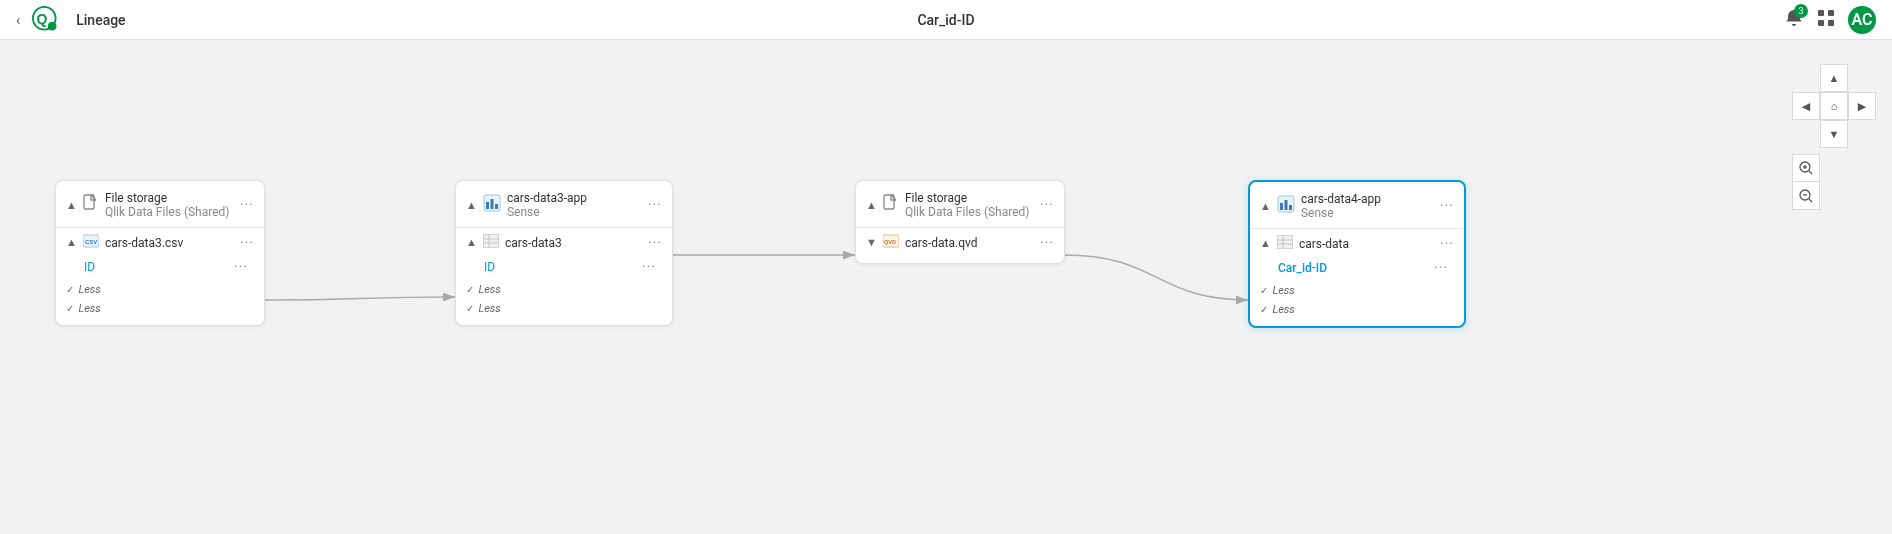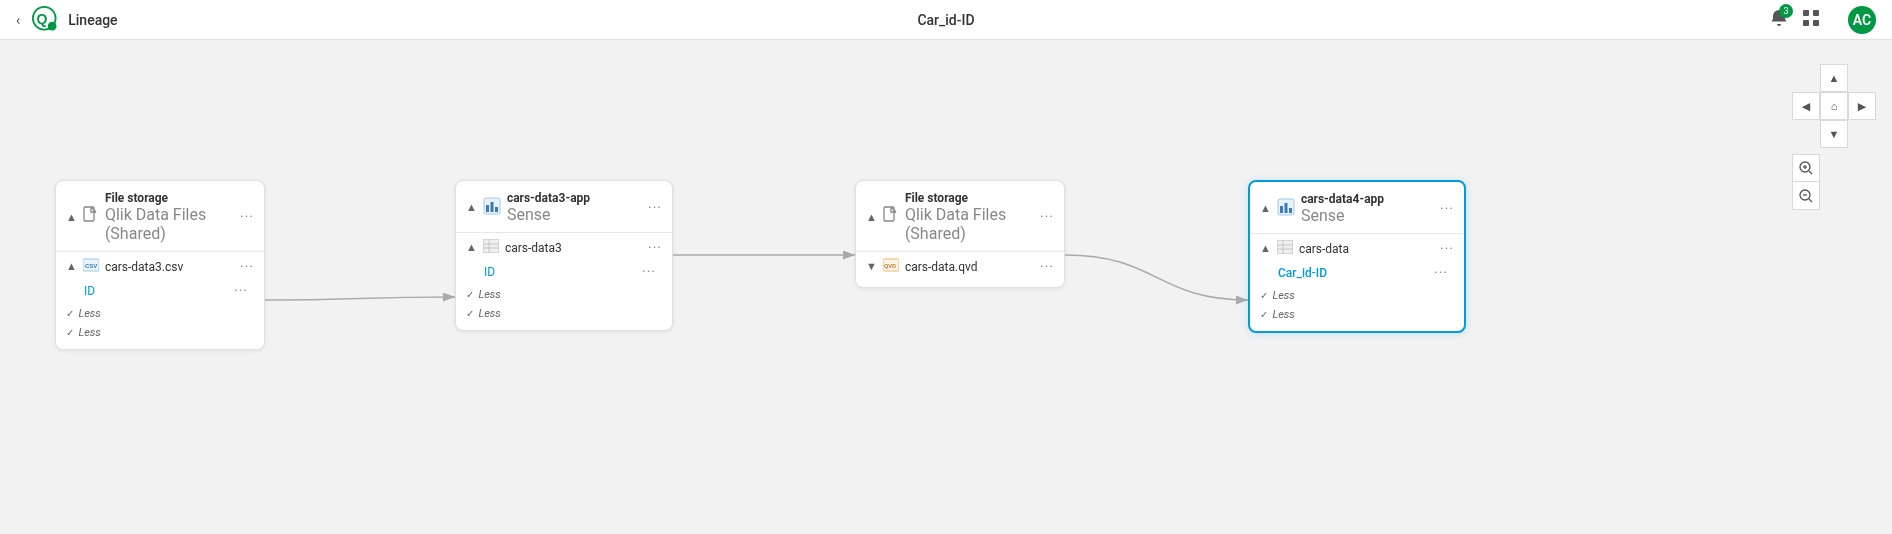--- a/index.html
+++ b/index.html
@@ -76,31 +76,31 @@
     }
     .grid-icon, .avatar {
       cursor: pointer;
     }
     .avatar {
       width: 28px;
       height: 28px;
       border-radius: 50%;
       background: #009845;
       color: #fff;
-      font-size: 14px;
+      font-size: 16px;
       display: flex;
       align-items: center;
       justify-content: center;
       font-weight: 600;
-      margin-left: 15px;
     }
     .lineage-label {
       font-size: 14px;
       font-weight: 500;
       color: #333;
+      margin-left: 8px;
     }
 
     
     .canvas {
       width: 100%;
       height: 494px;
       position: relative;
       background: #f2f2f2;
     }
 
@@ -187,26 +187,26 @@
     }
     .card-icon {
       font-size: 16px;
       color: #888;
     }
     .card-title-group {
       flex: 1;
     }
     .card-title {
       font-size: 12px;
-      font-weight: 700;
+      font-weight: 400;
       color: #333;
       line-height: 1.2;
     }
     .card-subtitle {
-      font-size: 16px;
+      font-size: 12px;
       color: #888;
     }
     .card-more {
       color: #888;
       cursor: pointer;
       font-size: 14px;
       letter-spacing: 1px;
     }
 
     .card-divider {

